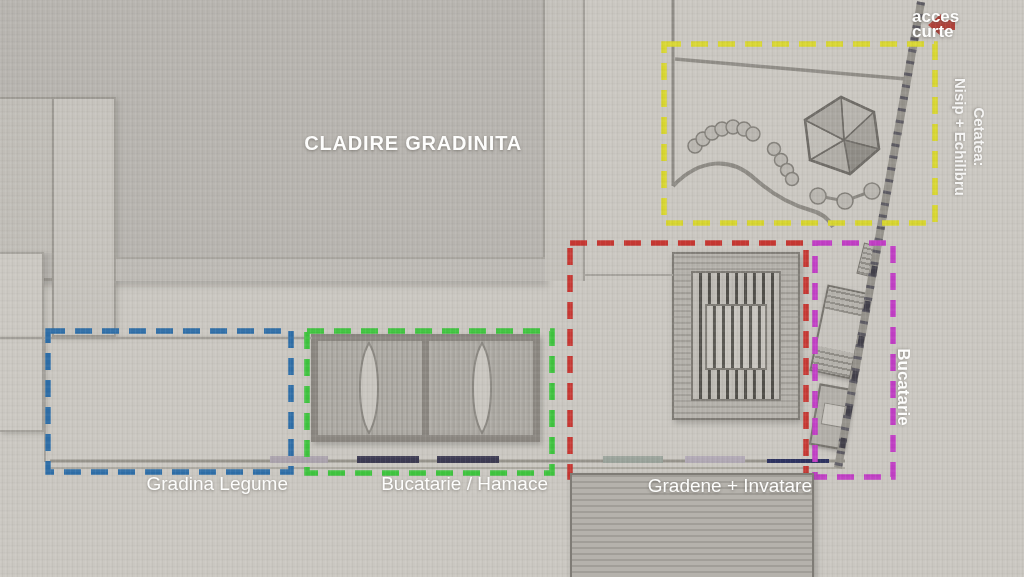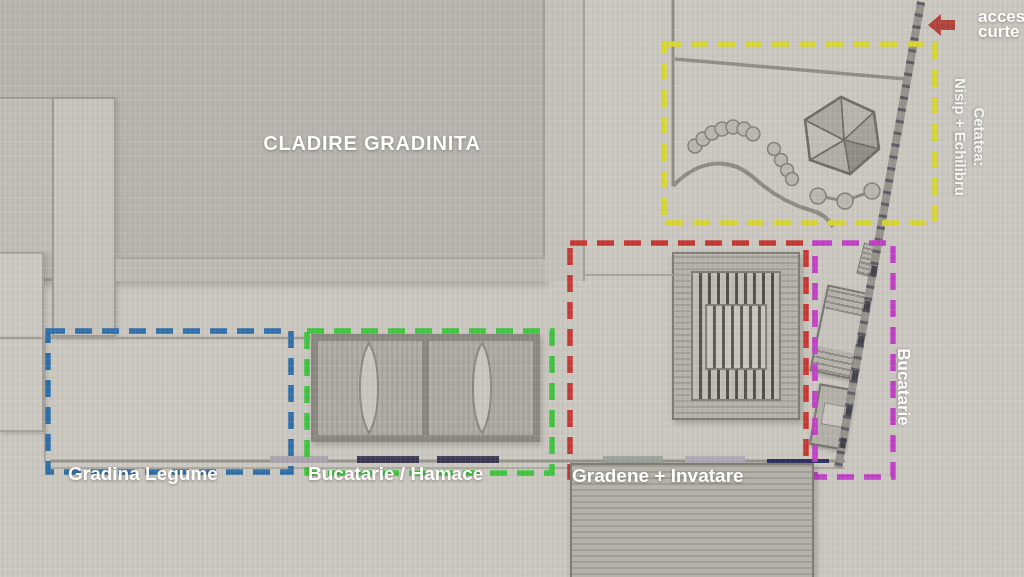--- a/index.html
+++ b/index.html
@@ -56,32 +56,32 @@
     border:2px solid #76736d;background:#b2afa9;box-shadow:1px 2px 4px rgba(40,38,35,0.3);}
   .table2 .t-sq{position:absolute;left:6px;top:16px;width:20px;height:20px;background:#c9c6c0;border:1px solid #8a8781;}
   .piece{left:860px;top:244px;width:16px;height:32px;transform:rotate(14deg);
     border:1px solid #76736d;background:repeating-linear-gradient(0deg,#8f8c86 0 2px,#b5b2ac 2px 5px);}
 
   svg.overlay{position:absolute;left:0;top:0;z-index:40;}
 
   
   .lbl{position:absolute;color:#fdfdfc;text-shadow:0 1px 3px rgba(60,55,48,0.45);
     white-space:nowrap;z-index:60;}
-  .building-lbl{left:222px;top:132px;width:300px;text-align:center;
+  .building-lbl{left:222px;top:132px;width:300px;text-align:right;
     font-size:20px;font-weight:600;letter-spacing:0.8px;}
-  .zone-lbl{top:463px;font-size:19px;font-weight:700;text-align:left;}
+  .zone-lbl{top:473px;font-size:19px;font-weight:400;text-align:right;}
   .zone-lbl.legume{left:68px;width:220px;}
   .zone-lbl.relaxare{left:308px;width:240px;}
   .zone-lbl.gradene{left:570px;width:240px;}
   .vert{transform:rotate(90deg);text-align:center;font-weight:600;}
   .bucatarie-lbl{left:828px;top:375px;width:150px;height:24px;font-size:17px;line-height:24px;}
   .cetatea-lbl{left:883px;top:116px;width:170px;height:42px;font-size:15px;line-height:19px;
     color:rgba(255,255,255,0.88);}
   .cetatea-lbl span{display:block;}
-  .access-lbl{left:978px;top:9px;font-size:17px;font-weight:700;line-height:15px;}
+  .access-lbl{left:912px;top:9px;font-size:17px;font-weight:700;line-height:15px;}
   .access-lbl span{display:block;}
 </style>
 </head>
 <body>
 
 <div class="canvas">
 
   <div class="blk building-main"></div>
   <div class="blk left-col"></div>
   <div class="blk left-terrace"></div>

